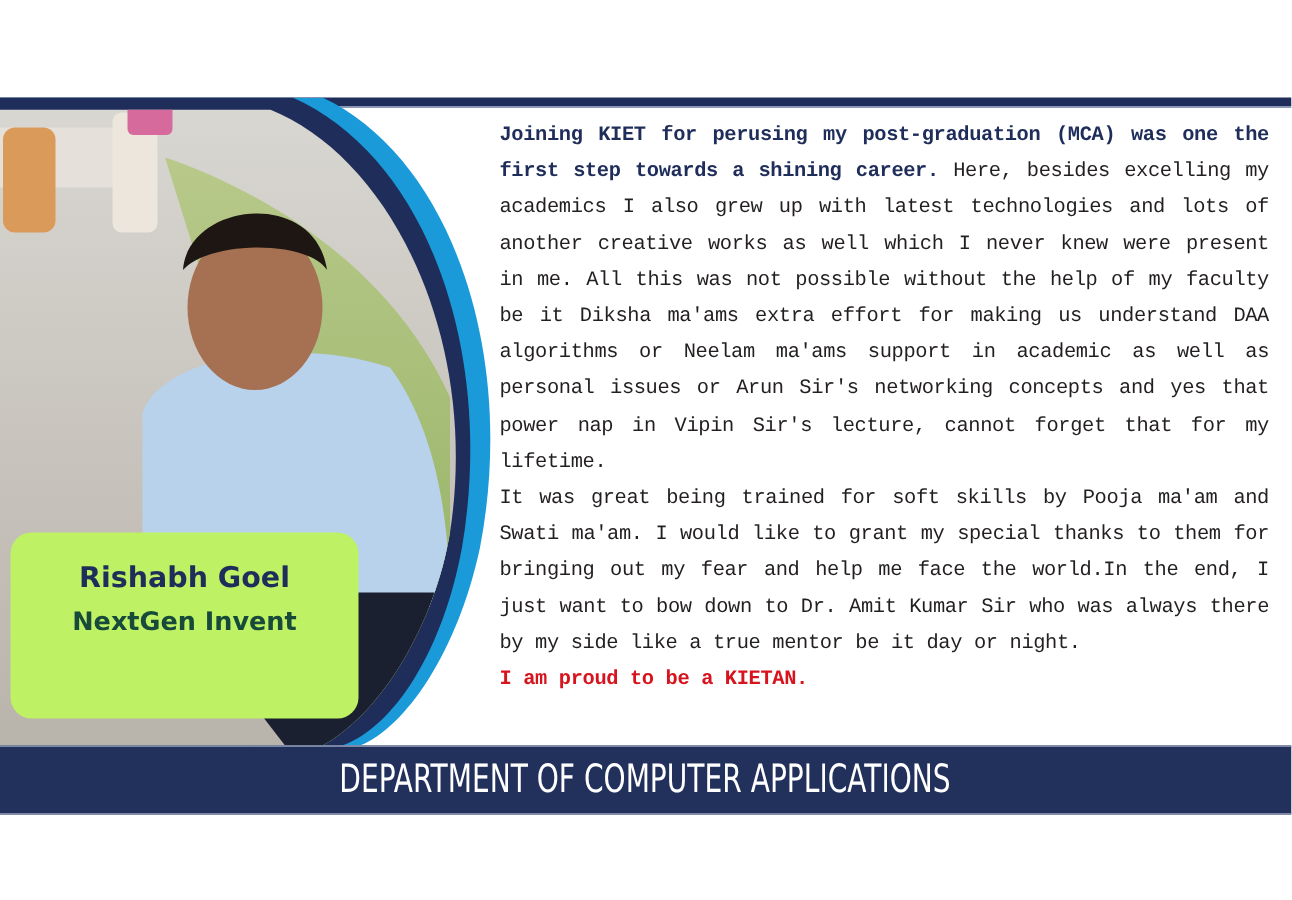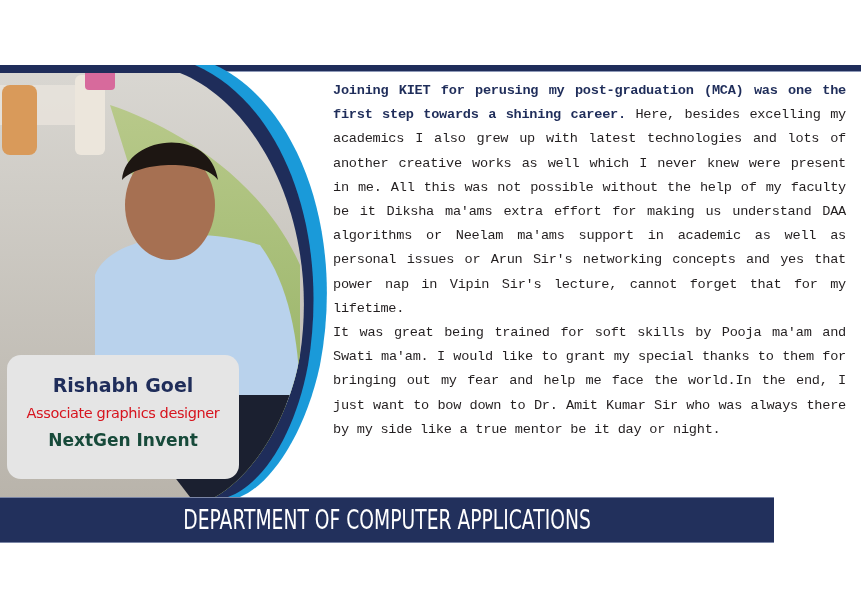--- a/index.html
+++ b/index.html
@@ -25,37 +25,37 @@
       position: absolute; left: 333px; top: 79px; width: 513px;
       font-family: Liberation Mono, monospace;
       font-size: 13.6px; line-height: 24.2px; color: #231f20;
       text-align: justify; letter-spacing: -0.25px;
     }
     .testimonial p { margin: 0; }
     .lead { font-weight: bold; color: #1f2d5a; }
     .red { color: #d7141e; font-weight: bold; text-align: left; }
     .name-card {
       position: absolute; left: 7px; top: 355px; width: 232px; height: 124px;
-      background: #e5e5e5; border-radius: 14px;
+      background: #bef264; border-radius: 14px;
       text-align: center;
     }
     .name {
       margin-top: 19px; font-family: "DejaVu Sans", sans-serif;
       font-weight: bold; font-size: 19px; color: #1f2d5a;
     }
     .role {
       margin-top: 9px; font-family: "DejaVu Sans", sans-serif;
       font-size: 14.5px; color: #d7141e; letter-spacing: -0.4px;
     }
     .company {
       margin-top: 9px; font-family: "DejaVu Sans", sans-serif;
       font-weight: bold; font-size: 17px; color: #174a3a;
     }
     .footer {
-      position: absolute; left: 0; top: 497px; width: 774px; height: 46px;
+      position: absolute; left: 0; top: 497px; width: 861px; height: 46px;
       background: #22305c; border-top: 1px solid #7b86a6; border-bottom: 1px solid #7b86a6;
       box-sizing: border-box;
       display: flex; align-items: center; justify-content: center;
     }
     .footer-title {
       color: #ffffff; font-family: "DejaVu Sans", sans-serif;
       font-size: 26px; letter-spacing: 0px;
       transform: scaleX(0.72); transform-origin: center;
       white-space: nowrap;
     }
@@ -98,23 +98,23 @@
 
       <ellipse cx="170" cy="140" rx="45" ry="55" fill="#a67052"></ellipse>
       <path d="M122,115 C125,70 210,60 218,115 C205,95 140,95 122,115 Z" fill="#1d1612"></path>
     </g>
   </svg>
 </div>
 
 <div class="testimonial">
   <p><span class="lead">Joining KIET for perusing my post-graduation (MCA) was one the first step towards a shining career.</span><span> Here, besides excelling my academics I also grew up with latest technologies and lots of another creative works as well which I never knew were present in me. All this was not possible without the help of my faculty be it Diksha ma'ams extra effort for making us understand DAA algorithms or Neelam ma'ams support in academic as well as personal issues or Arun Sir's networking concepts and yes that power nap in Vipin Sir's lecture, cannot forget that for my lifetime.</span></p>
   <p>It was great being trained for soft skills by Pooja ma'am and Swati ma'am. I would like to grant my special thanks to them for bringing out my fear and help me face the world.In the end, I just want to bow down to Dr. Amit Kumar Sir who was always there by my side like a true mentor be it day or night.</p>
+  <p class="red">I am proud to be a KIETAN.</p>
 </div>
 
 <div class="name-card">
   <div class="name">Rishabh Goel</div>
-  <div class="role">Associate graphics designer</div>
   <div class="company">NextGen Invent</div>
 </div>
 
 <div class="footer">
   <span class="footer-title">DEPARTMENT OF COMPUTER APPLICATIONS</span>
 </div>
 
 </body></html>

